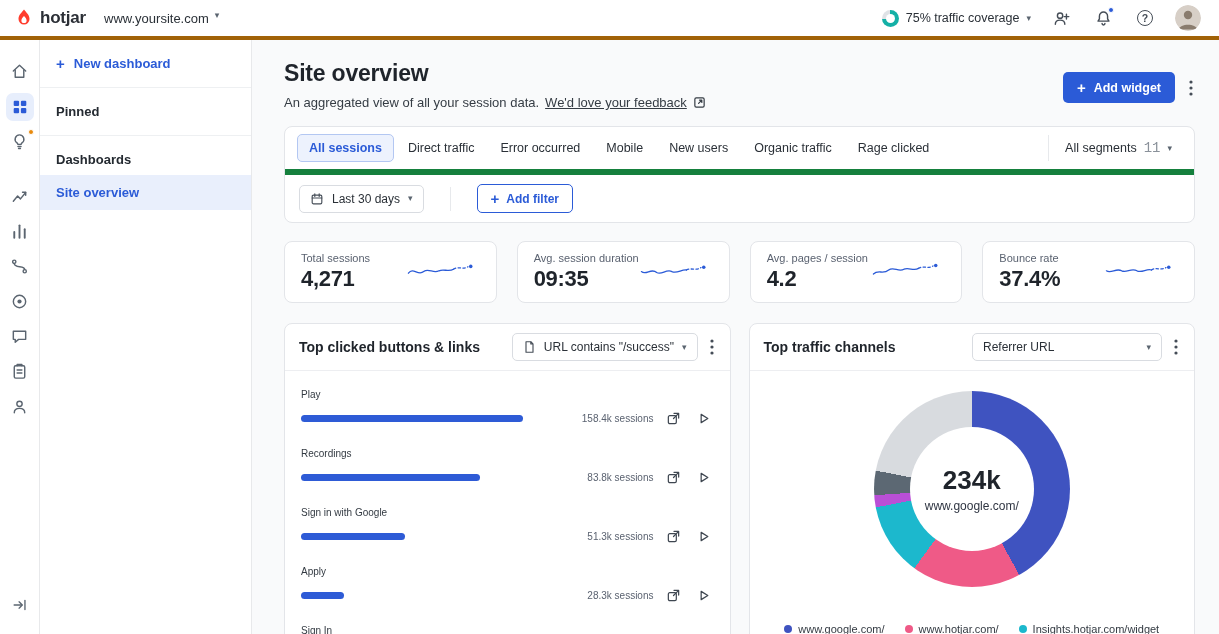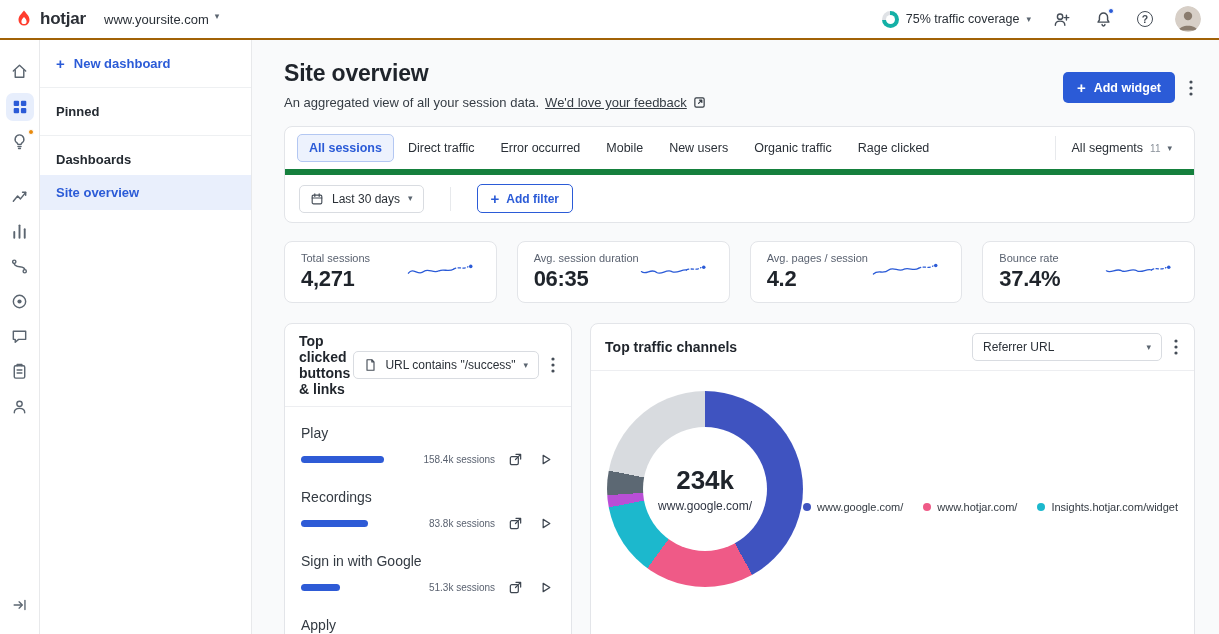--- a/index.html
+++ b/index.html
@@ -1,21 +1,21 @@
 <!DOCTYPE html>
 <html style="--primary: #2b5bd7; --bar: #2e5bd6;"><head>
 <meta charset="utf-8">
 <style>
   :root { --primary:#2b5bd7; --bar:#2e5bd6; }
   * { box-sizing:border-box; margin:0; padding:0; }
   html,body { width:1219px; height:634px; overflow:hidden; }
   body { font-family:"Liberation Sans",sans-serif; background:#fff; color:#24292f; }
 
   
-  .topbar { height:40px; display:flex; align-items:center; gap:18px; padding:0 18px 0 14px; border-bottom:2px solid #a16207; background:#fff; position:relative; z-index:3; }
+  .topbar { height:40px; display:flex; align-items:center; gap:18px; padding:0 18px 0 14px; border-bottom:4px solid #a16207; background:#fff; position:relative; z-index:3; }
   .logo { display:flex; align-items:center; gap:6px; cursor:pointer; }
   .logo-text { font-size:17px; font-weight:bold; color:#2b2f36; letter-spacing:-0.2px; }
   .site-selector { display:flex; gap:6px; align-items:flex-start; font-size:13px; color:#2a3037; cursor:pointer; }
   .caret { font-size:9px; color:#5b6570; line-height:1; }
   .topbar-spacer { flex:1; }
   .coverage { display:flex; align-items:center; gap:7px; font-size:12.5px; color:#2a3037; cursor:pointer; }
   .gauge { width:17px; height:17px; border-radius:50%; background:conic-gradient(#14b0a6 0 75%, #dfe2e6 75% 100%); position:relative; }
   .gauge::after { content:""; position:absolute; inset:4px; background:#fff; border-radius:50%; }
   .icon-btn { background:none; border:none; color:#454d57; width:24px; height:24px; display:flex; align-items:center; justify-content:center; position:relative; padding:0; cursor:pointer; }
   .badge-dot { position:absolute; top:1px; right:1px; width:6px; height:6px; border-radius:50%; background:var(--primary); border:1px solid #fff; }
@@ -55,21 +55,21 @@
   .add-widget .plus { color:#fff; }
   .kebab { background:none; border:none; color:#454d57; padding:2px; display:flex; cursor:pointer; }
 
   
   .card { background:#fff; border:1px solid #e3e5e9; border-radius:8px; }
   .filter-card { margin-top:16px; }
   .tabs-row { display:flex; align-items:center; padding:7px 12px; border-bottom:6px solid #15803d; }
   .tab { font-size:12.5px; color:#2a3037; padding:6px 11px; border-radius:5px; border:1px solid transparent; margin-right:2px; white-space:nowrap; cursor:pointer; }
   .tab.active { color:var(--primary); background:#edf2fd; border-color:#b3c7f2; font-weight:bold; }
   .segments { display:flex; align-items:center; gap:7px; font-size:12.5px; color:#2a3037; padding:5px 10px 5px 16px; border-left:1px solid #e7e9ec; cursor:pointer; white-space:nowrap; }
-  .seg-count { font-size:10px; color:#8a919a; }
+  .seg-count { font-size:14px; color:#8a919a;font-family:Liberation Mono, monospace; }
   .filter-row2 { display:flex; align-items:center; gap:26px; padding:9px 14px; }
   .date-pill { display:flex; align-items:center; gap:8px; border:1px solid #d9dce1; background:#fff; border-radius:5px; padding:6px 10px; font-size:12px; color:#2a3037; cursor:pointer; }
   .vdiv { width:1px; height:24px; background:#e7e9ec; }
   .add-filter { border:1px solid var(--primary); color:var(--primary); background:#fff; padding:6px 13px; border-radius:5px; font-size:12px; font-weight:bold; display:flex; align-items:center; gap:7px; cursor:pointer; }
 
   
   .stats { display:grid; grid-template-columns:repeat(4,1fr); gap:20px; margin-top:18px; }
   .stat-card { padding:10px 16px; display:flex; align-items:center; justify-content:space-between; height:62px; }
   .stat-label { font-size:11px; color:#5a6270; white-space:nowrap; }
   .stat-value { font-size:22px; font-weight:bold; color:#1f242b; margin-top:2px; letter-spacing:-0.3px; }
@@ -81,28 +81,28 @@
   
   .widgets { display:grid; grid-template-columns:1fr 1fr; gap:18px; margin-top:20px; }
   .widget { min-height:420px; }
   .widget-head { display:flex; align-items:center; justify-content:space-between; padding:9px 14px; border-bottom:1px solid #edeef1; }
   .widget-title { font-size:14px; font-weight:bold; color:#1f242b; }
   .head-controls { display:flex; align-items:center; gap:10px; }
   .dropdown { display:flex; align-items:center; gap:8px; border:1px solid #d9dce1; border-radius:5px; padding:6px 10px; font-size:12px; color:#2a3037; background:#fff; cursor:pointer; white-space:nowrap; }
   .widget-body { padding:18px 16px 0; }
 
   .bar-row { margin-bottom:20px; }
-  .bar-label { font-size:14px; color:#333a42; margin-bottom:8px; }
+  .bar-label { font-size:10px; color:#333a42; margin-bottom:8px; }
   .bar-line { display:flex; align-items:center; gap:10px; }
   .bar-track { flex:1; }
   .bar { height:7px; border-radius:4px; background:var(--bar); }
   .bar-value { width:90px; text-align:right; font-size:10px; color:#5a6270; flex-shrink:0; }
   .mini-btn { width:20px; height:20px; border:none; background:none; color:#3e4650; display:flex; align-items:center; justify-content:center; padding:0; cursor:pointer; flex-shrink:0; }
 
-  .donut-body { display:flex; flex-direction:row; align-items:center; padding-top:20px; }
+  .donut-body { display:flex; flex-direction:column; align-items:center; padding-top:20px; }
   .donut { width:196px; height:196px; border-radius:50%; position:relative; cursor:pointer; }
   .donut-hole { position:absolute; inset:36px; background:#fff; border-radius:50%; display:flex; flex-direction:column; align-items:center; justify-content:center; }
   .donut-value { font-size:26px; font-weight:bold; color:#1f242b; }
   .donut-label { font-size:12px; color:#2f3542; margin-top:3px; }
   .legend { display:flex; gap:20px; margin-top:36px; align-items:center; justify-content:center; }
   .legend-item { display:flex; align-items:center; gap:6px; font-size:11px; color:#333a42; white-space:nowrap; }
   .dot { width:8px; height:8px; border-radius:50%; flex-shrink:0; }
 
   svg.ic { display:block; }
 </style>
@@ -317,21 +317,21 @@
         </div>
         <span class="spark"><svg width="74" height="26" viewBox="0 0 92 30">
               <path class="s-line" d="M3 19 C9 11 15 23 22 17 C28 12 34 20 41 16 C47 13 53 18 59 14"></path>
               <path class="s-line s-dash" d="M59 14 C65 10 71 15 77 11"></path>
               <circle class="s-dot" cx="80.5" cy="10.5" r="2.2"></circle>
             </svg></span>
       </div>
       <div class="card stat-card">
         <div>
           <div class="stat-label">Avg. session duration</div>
-          <div class="stat-value">06:35</div>
+          <div class="stat-value">09:35</div>
         </div>
         <span class="spark"><svg width="74" height="26" viewBox="0 0 92 30">
               <path class="s-line" d="M3 17 C9 22 15 12 22 18 C28 22 34 13 41 17 C47 20 53 14 59 15"></path>
               <path class="s-line s-dash" d="M59 15 C65 12 71 16 77 12"></path>
               <circle class="s-dot" cx="80.5" cy="11.5" r="2.2"></circle>
             </svg></span>
       </div>
       <div class="card stat-card">
         <div>
           <div class="stat-label">Avg. pages / session</div>

